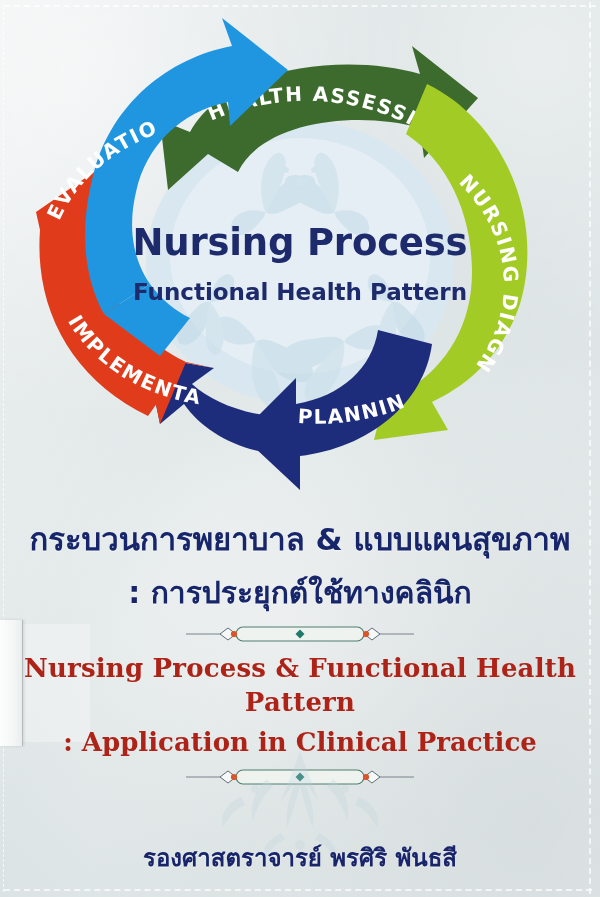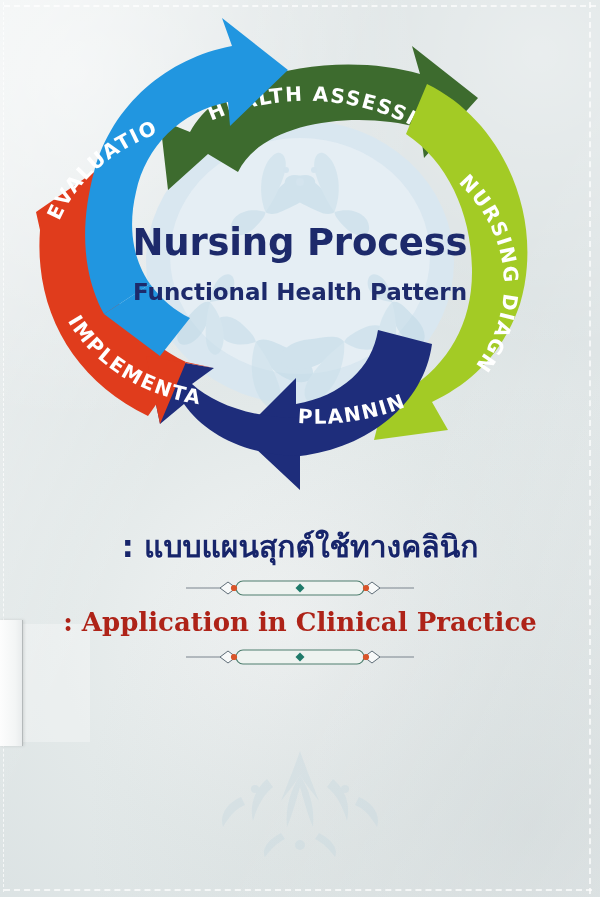--- a/index.html
+++ b/index.html
@@ -262,50 +262,53 @@
         </text>
       </g>
 
       <text class="center-title" x="300" y="243" text-anchor="middle">Nursing Process</text>
       <text class="center-sub" x="300" y="288" text-anchor="middle">Functional Health Pattern</text>
     </svg>
   </div>
 
   <div id="textblock">
 
-
-    <div class="thai-line" id="thai-title-2">: แบบแผนสุกต์ใช้ทางคลินิก</div>
+    <div class="thai-line" id="thai-title-1">กระบวนการพยาบาล &amp; แบบแผนสุขภาพ</div>
+
+    <div class="thai-line" id="thai-title-2">: การประยุกต์ใช้ทางคลินิก</div>
 
     <div class="ornament">
       <svg width="240" height="22" viewBox="0 0 240 22" xmlns="http://www.w3.org/2000/svg">
         <line x1="6" y1="11" x2="234" y2="11" stroke="#7b838d" stroke-width="1.2"></line>
         <rect x="56" y="4" width="128" height="14" rx="7" ry="7" fill="#eef3f0" stroke="#4e7f6e" stroke-width="1.1"></rect>
         <path d="M56 11 L48 5 L40 11 L48 17 Z" fill="#f7f9f9" stroke="#5f6d78" stroke-width="1"></path>
         <path d="M184 11 L192 5 L200 11 L192 17 Z" fill="#f7f9f9" stroke="#5f6d78" stroke-width="1"></path>
         <circle cx="54" cy="11" r="3.1" fill="#d9552a"></circle>
         <circle cx="186" cy="11" r="3.1" fill="#d9552a"></circle>
         <path d="M120 6.5 L124.5 11 L120 15.5 L115.5 11 Z" fill="#1f7a6a"></path>
       </svg>
     </div>
 
+    <div class="eng-line" id="eng-title-1">Nursing Process &amp; Functional Health Pattern</div>
 
     <div class="eng-line" id="eng-title-2">: Application in Clinical Practice</div>
 
     <div class="ornament">
       <svg width="240" height="22" viewBox="0 0 240 22" xmlns="http://www.w3.org/2000/svg">
         <line x1="6" y1="11" x2="234" y2="11" stroke="#7b838d" stroke-width="1.2"></line>
         <rect x="56" y="4" width="128" height="14" rx="7" ry="7" fill="#eef3f0" stroke="#4e7f6e" stroke-width="1.1"></rect>
         <path d="M56 11 L48 5 L40 11 L48 17 Z" fill="#f7f9f9" stroke="#5f6d78" stroke-width="1"></path>
         <path d="M184 11 L192 5 L200 11 L192 17 Z" fill="#f7f9f9" stroke="#5f6d78" stroke-width="1"></path>
         <circle cx="54" cy="11" r="3.1" fill="#d9552a"></circle>
         <circle cx="186" cy="11" r="3.1" fill="#d9552a"></circle>
         <path d="M120 6.5 L124.5 11 L120 15.5 L115.5 11 Z" fill="#1f7a6a"></path>
       </svg>
     </div>
 
+    <div id="author">รองศาสตราจารย์ พรศิริ พันธสี</div>
   </div>
 
   <div id="watermark">
     <svg viewBox="0 0 210 115" xmlns="http://www.w3.org/2000/svg">
       <g fill="#bcd3de" opacity=".75">
         <path d="M105 6 C 98 26, 92 40, 86 56 C 92 48, 99 40, 105 30 C 111 40, 118 48, 124 56 C 118 40, 112 26, 105 6 Z"></path>
         <path d="M105 30 C 96 44, 90 62, 92 82 C 98 68, 102 52, 105 42 C 108 52, 112 68, 118 82 C 120 62, 114 44, 105 30 Z"></path>
         <path d="M72 34 C 60 44, 54 60, 58 76 C 62 62, 68 50, 78 42 Z"></path>
         <path d="M138 34 C 150 44, 156 60, 152 76 C 148 62, 142 50, 132 42 Z"></path>
         <path d="M46 52 C 32 58, 24 70, 28 82 C 34 72, 40 64, 50 60 Z"></path>

